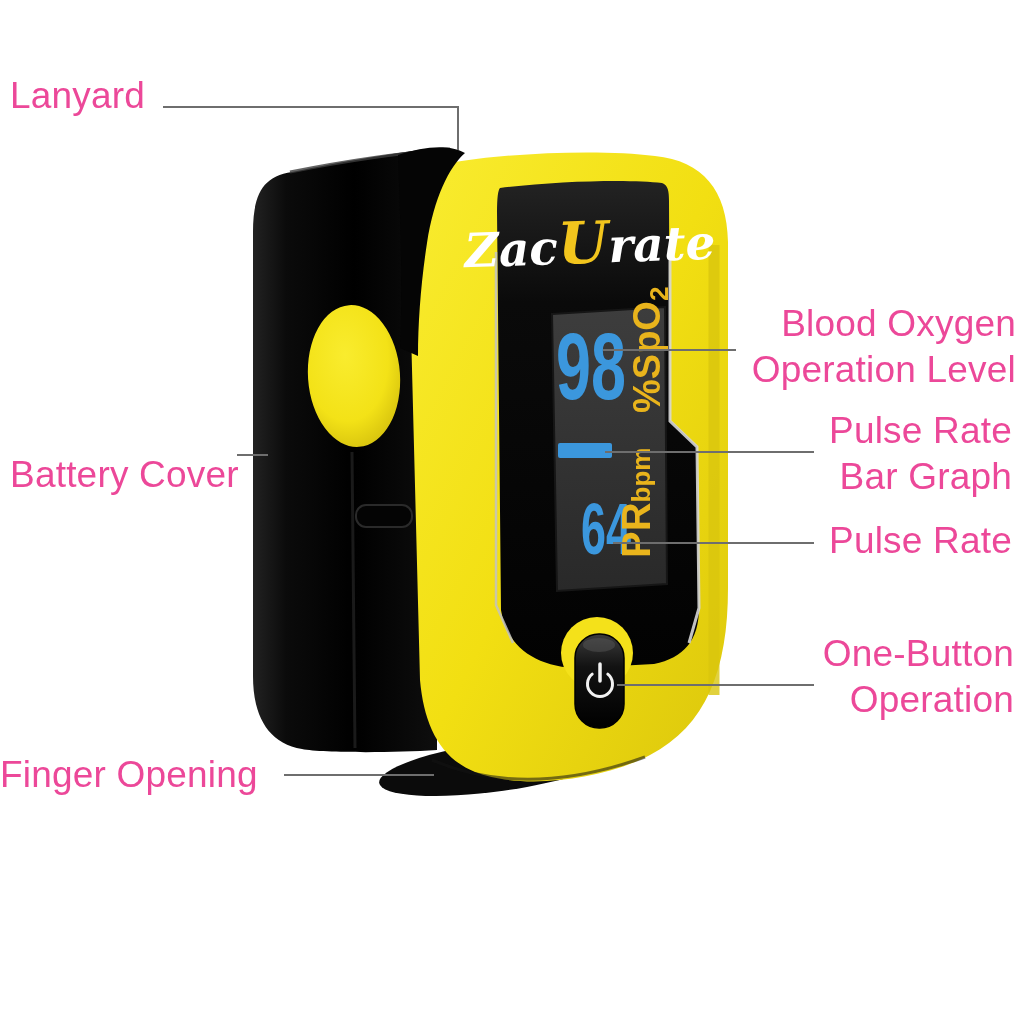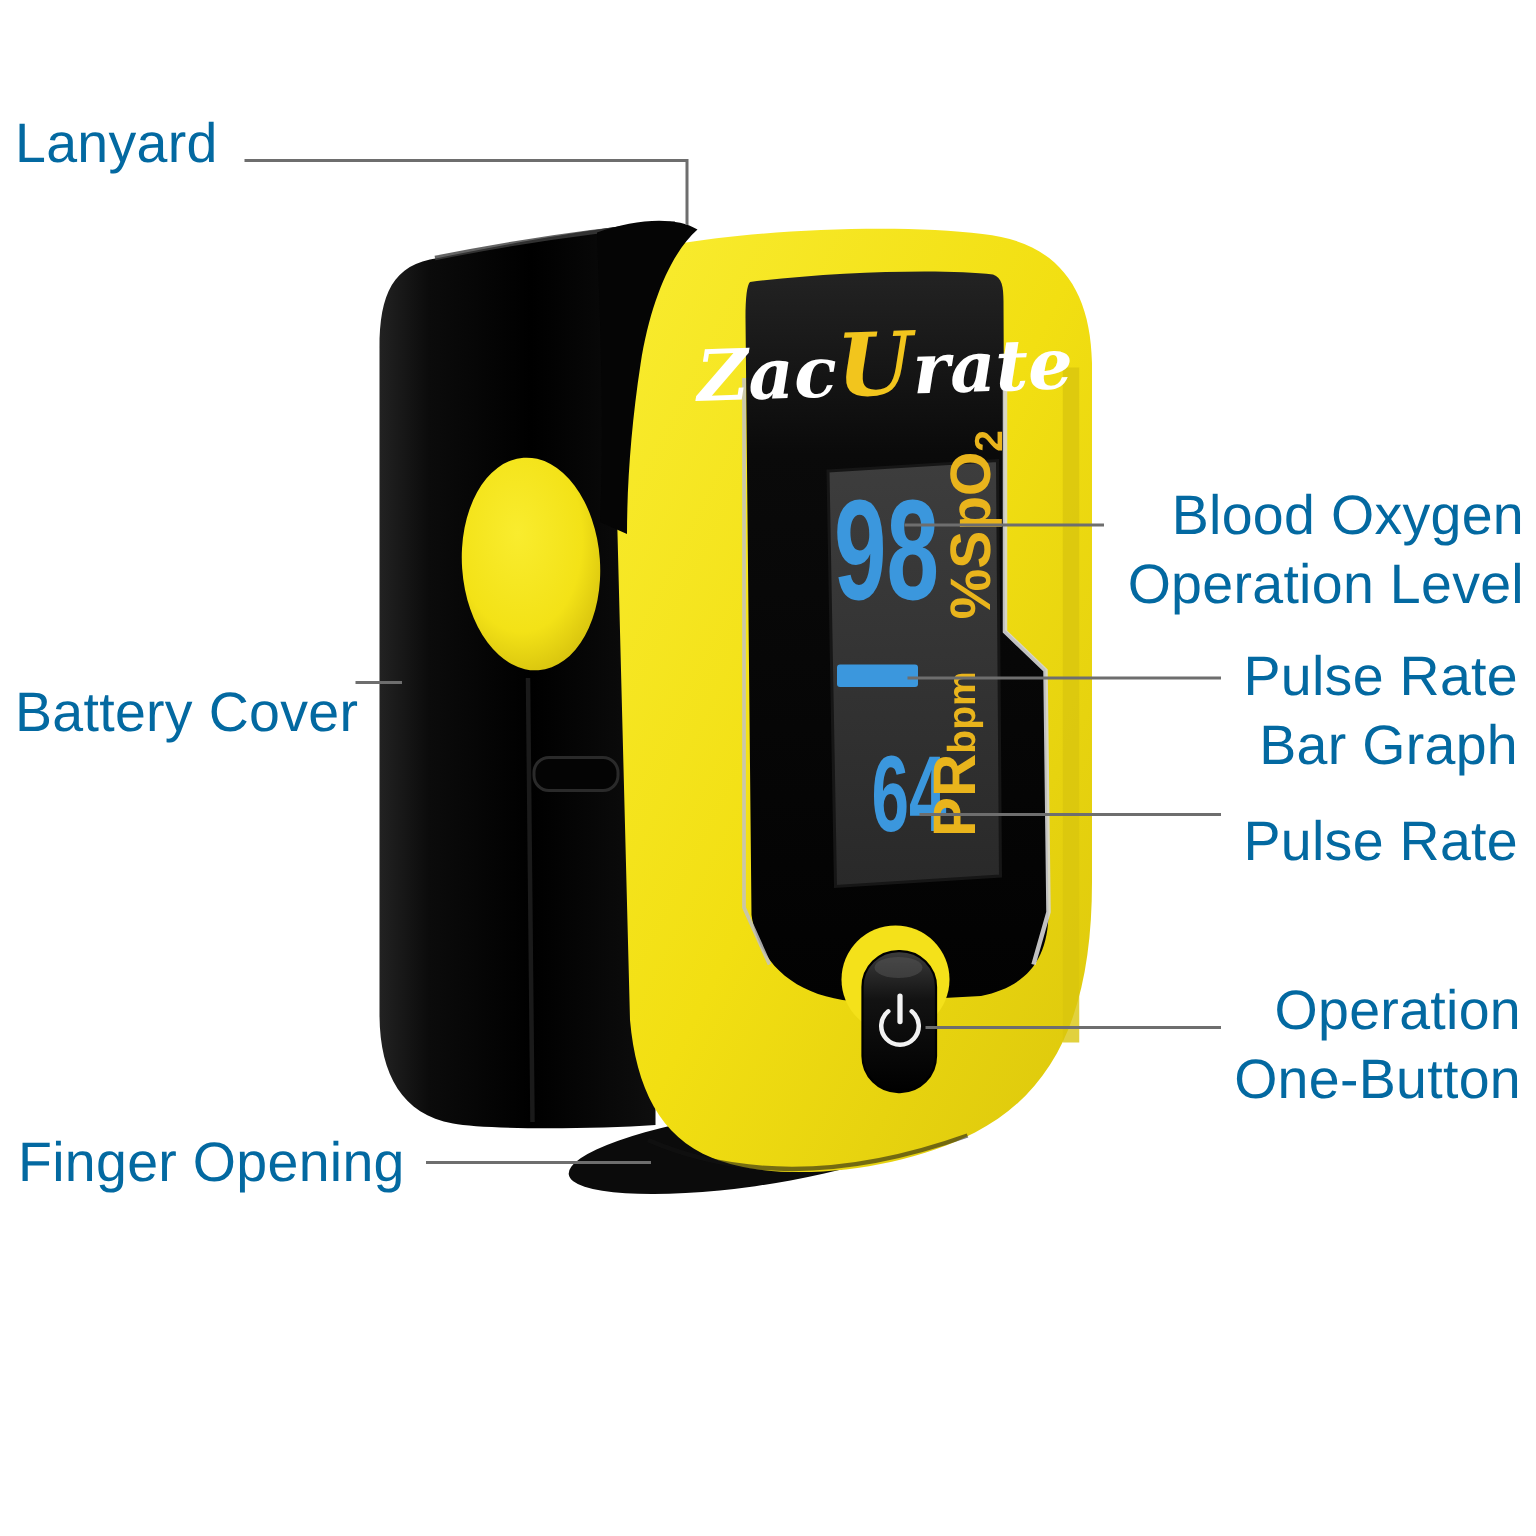--- a/index.html
+++ b/index.html
@@ -2,24 +2,24 @@
 <html><head>
 <meta charset="utf-8">
 <style>
   html,body{margin:0;padding:0;background:#fff;}
   .canvas{
     position:relative;width:1024px;height:1024px;background:#ffffff;
     font-family:"Liberation Sans",sans-serif;overflow:hidden;
   }
   .art{position:absolute;left:0;top:0;width:1024px;height:1024px;}
   .label{
-    position:absolute;font-size:37px;line-height:46px;color:#0369a1;
+    position:absolute;font-size:37px;line-height:46px;color:#ec4899;
     letter-spacing:.2px;white-space:nowrap;
   }
-  .label.right{text-align:right;margin-top:20px;}
+  .label.right{text-align:right;}
   .disp{font-family:"Liberation Sans",sans-serif;font-weight:bold;}
   .logo{font-family:"DejaVu Serif",serif;font-style:italic;font-weight:bold;}
 </style>
 </head>
 <body>
 
 <div class="canvas">
 
   <svg class="art" viewBox="0 0 1024 1024" aria-hidden="true">
     <defs>
@@ -124,36 +124,36 @@
   </svg>
 
   <div class="label" style="left:10px;top:73px">
     <div>Lanyard</div>
   </div>
 
   <div class="label" style="left:10px;top:452px">
     <div>Battery Cover</div>
   </div>
 
-  <div class="label" style="left:12px;top:752px">
+  <div class="label" style="left:0;top:752px">
     <div>Finger Opening</div>
   </div>
 
   <div class="label right" style="right:8px;top:301px">
     <div>Blood Oxygen</div>
     <div>Operation Level</div>
   </div>
 
   <div class="label right" style="right:12px;top:408px">
     <div>Pulse Rate</div>
     <div>Bar Graph</div>
   </div>
 
   <div class="label right" style="right:12px;top:518px">
     <div>Pulse Rate</div>
   </div>
 
   <div class="label right" style="right:10px;top:631px">
+    <div>One-Button</div>
     <div>Operation</div>
-    <div>One-Button</div>
   </div>
 
 </div>
 
 </body></html>

